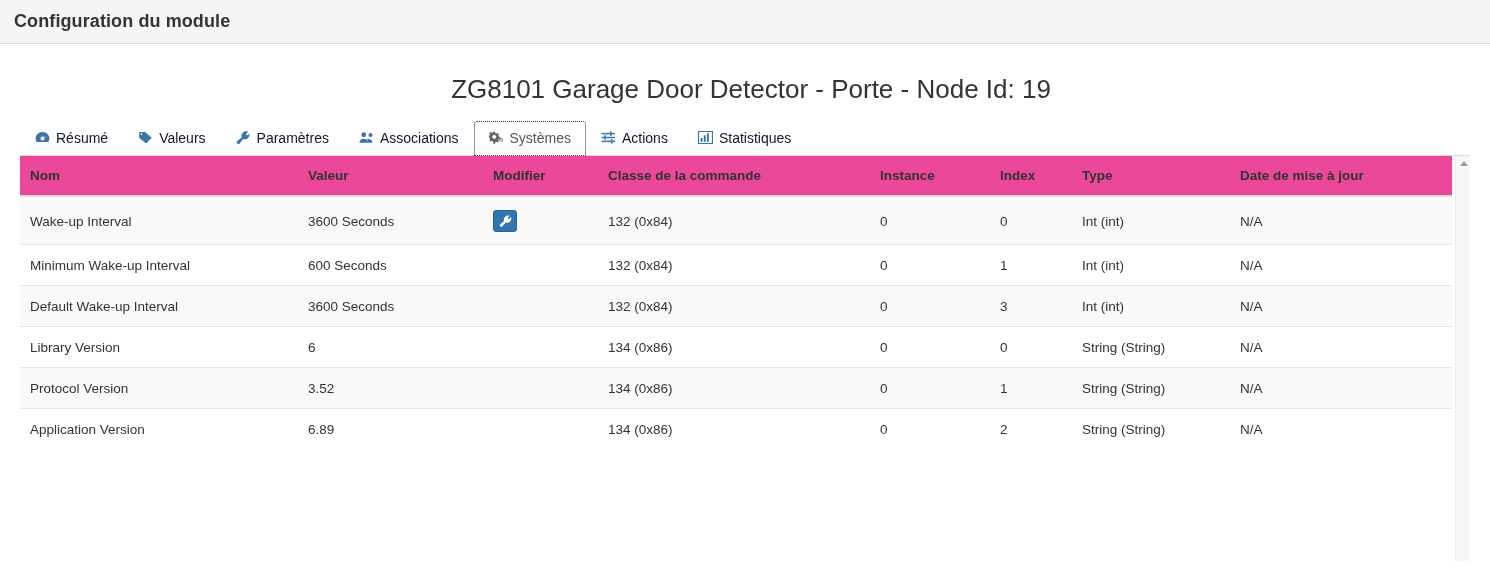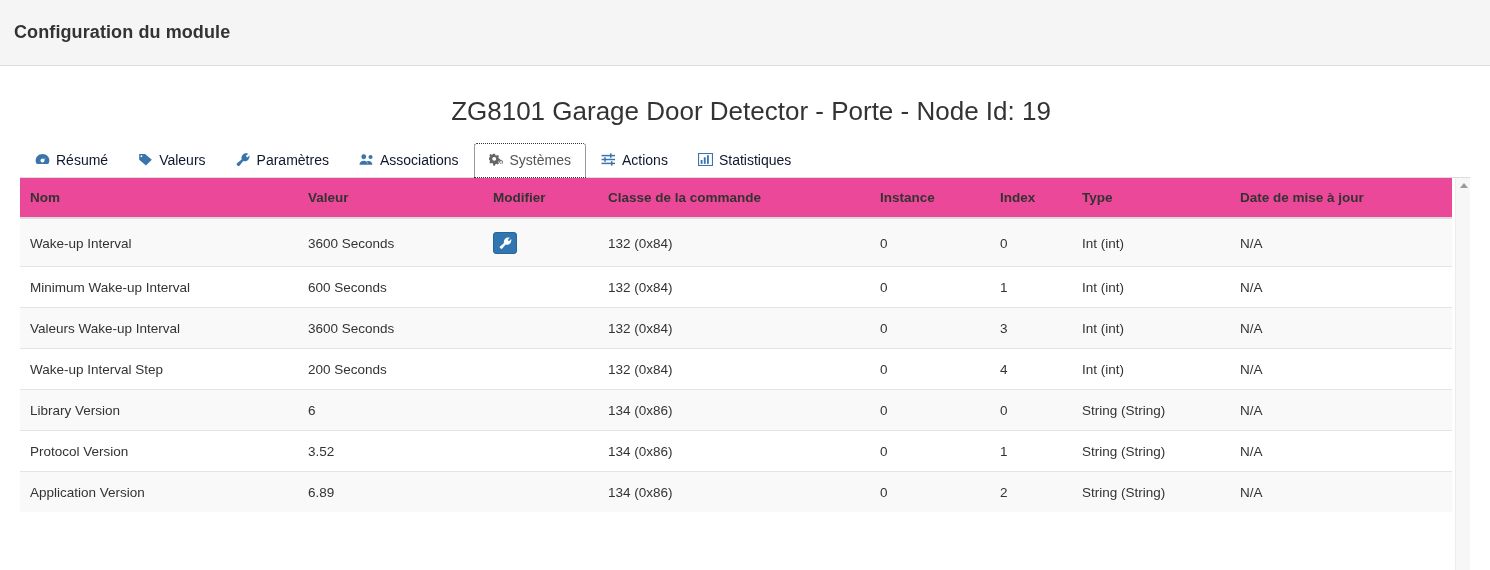--- a/index.html
+++ b/index.html
@@ -6,21 +6,21 @@
   html, body {
     margin: 0; padding: 0;
     width: 1490px; height: 570px;
     background: #ffffff;
     font-family: "Liberation Sans", sans-serif;
     overflow: hidden;
   }
 
   
   .topbar {
-    height: 66px;
+    height: 44px;
     background: #f5f5f5;
     border-bottom: 1px solid #dcdcdc;
     display: flex;
     align-items: center;
     padding: 0 0 0 14px;
   }
   .topbar-title {
     font-size: 18px;
     font-weight: bold;
     color: #333333;
@@ -303,36 +303,26 @@
             <td>Minimum Wake-up Interval</td>
             <td>600 Seconds</td>
             <td></td>
             <td>132 (0x84)</td>
             <td>0</td>
             <td>1</td>
             <td>Int (int)</td>
             <td>N/A</td>
           </tr>
           <tr>
-            <td>Valeurs Wake-up Interval</td>
+            <td>Default Wake-up Interval</td>
             <td>3600 Seconds</td>
             <td></td>
             <td>132 (0x84)</td>
             <td>0</td>
             <td>3</td>
-            <td>Int (int)</td>
-            <td>N/A</td>
-          </tr>
-          <tr>
-            <td>Wake-up Interval Step</td>
-            <td>200 Seconds</td>
-            <td></td>
-            <td>132 (0x84)</td>
-            <td>0</td>
-            <td>4</td>
             <td>Int (int)</td>
             <td>N/A</td>
           </tr>
           <tr>
             <td>Library Version</td>
             <td>6</td>
             <td></td>
             <td>134 (0x86)</td>
             <td>0</td>
             <td>0</td>

